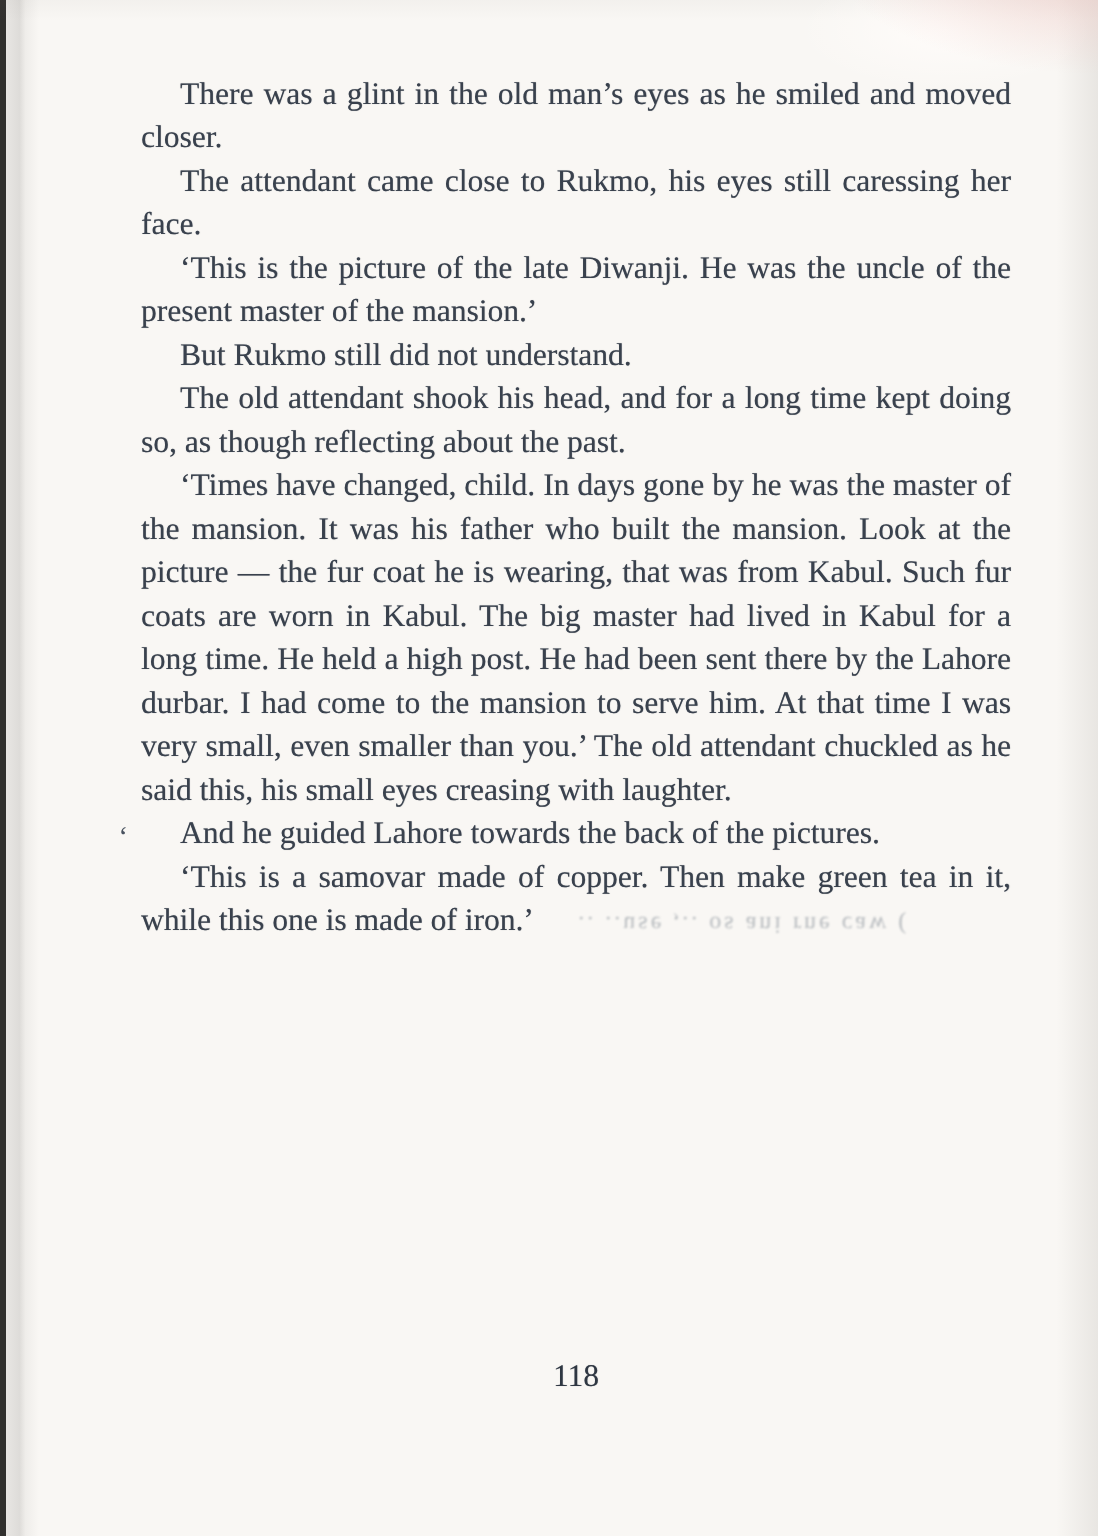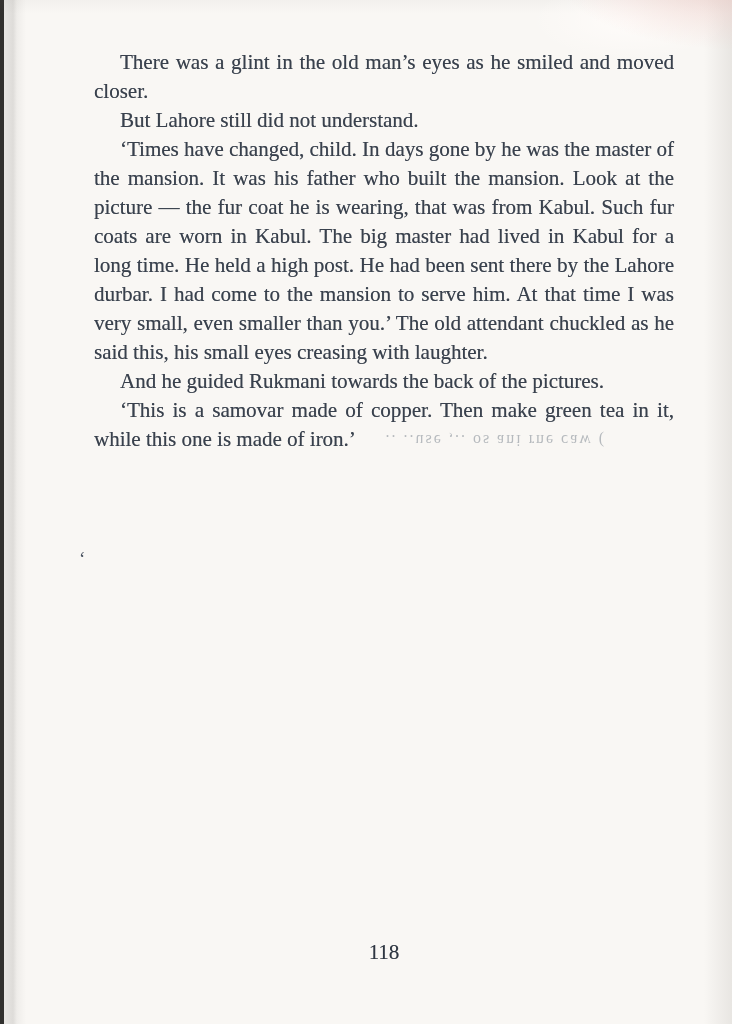--- a/index.html
+++ b/index.html
@@ -56,43 +56,46 @@
   .margin-mark {
     position: absolute;
     left: -15px;
     top: 496px;
     font-size: 19px;
     color: #49525f;
     text-shadow: none;
   }
   .page-number {
     position: absolute;
-    top: 938px;
+    top: 903px;
     left: 94px;
     width: 580px;
     text-align: center;
     font-family: "Liberation Serif", "DejaVu Serif", serif;
     font-size: 21px;
     line-height: 29px;
     color: #2f3742;
     text-shadow: 0.2px 0.2px 0.5px rgba(47,56,70,0.5);
   }
 </style>
 </head>
 <body>
 
 <div class="photo">
 
   <div class="text-block">
 
     <span class="margin-mark">‘</span>
 
     <p>There was a glint in the old man’s eyes as he smiled and moved closer.</p>
-    <p>But Lahore still did not understand.</p>
+    <p>The attendant came close to Rukmo, his eyes still caressing her face.</p>
+    <p>‘This is the picture of the late Diwanji. He was the uncle of the present master of the mansion.’</p>
+    <p>But Rukmo still did not understand.</p>
+    <p>The old attendant shook his head, and for a long time kept doing so, as though reflecting about the past.</p>
     <p>‘Times have changed, child. In days gone by he was the master of the mansion. It was his father who built the mansion. Look at the picture — the fur coat he is wearing, that was from Kabul. Such fur coats are worn in Kabul. The big master had lived in Kabul for a long time. He held a high post. He had been sent there by the Lahore durbar. I had come to the mansion to serve him. At that time I was very small, even smaller than you.’ The old attendant chuckled as he said this, his small eyes creasing with laughter.</p>
-    <p>And he guided Rukmani towards the back of the pictures.</p>
+    <p>And he guided Lahore towards the back of the pictures.</p>
 
     <p><span>‘This is a samovar made of copper. Then make green tea in it, while this one is made of iron.’</span> <span class="ghost">.. ..use ,.. os ani rne caw  (</span></p>
 
   </div>
 
   <div class="page-number">118</div>
 </div>
 
 </body></html>

